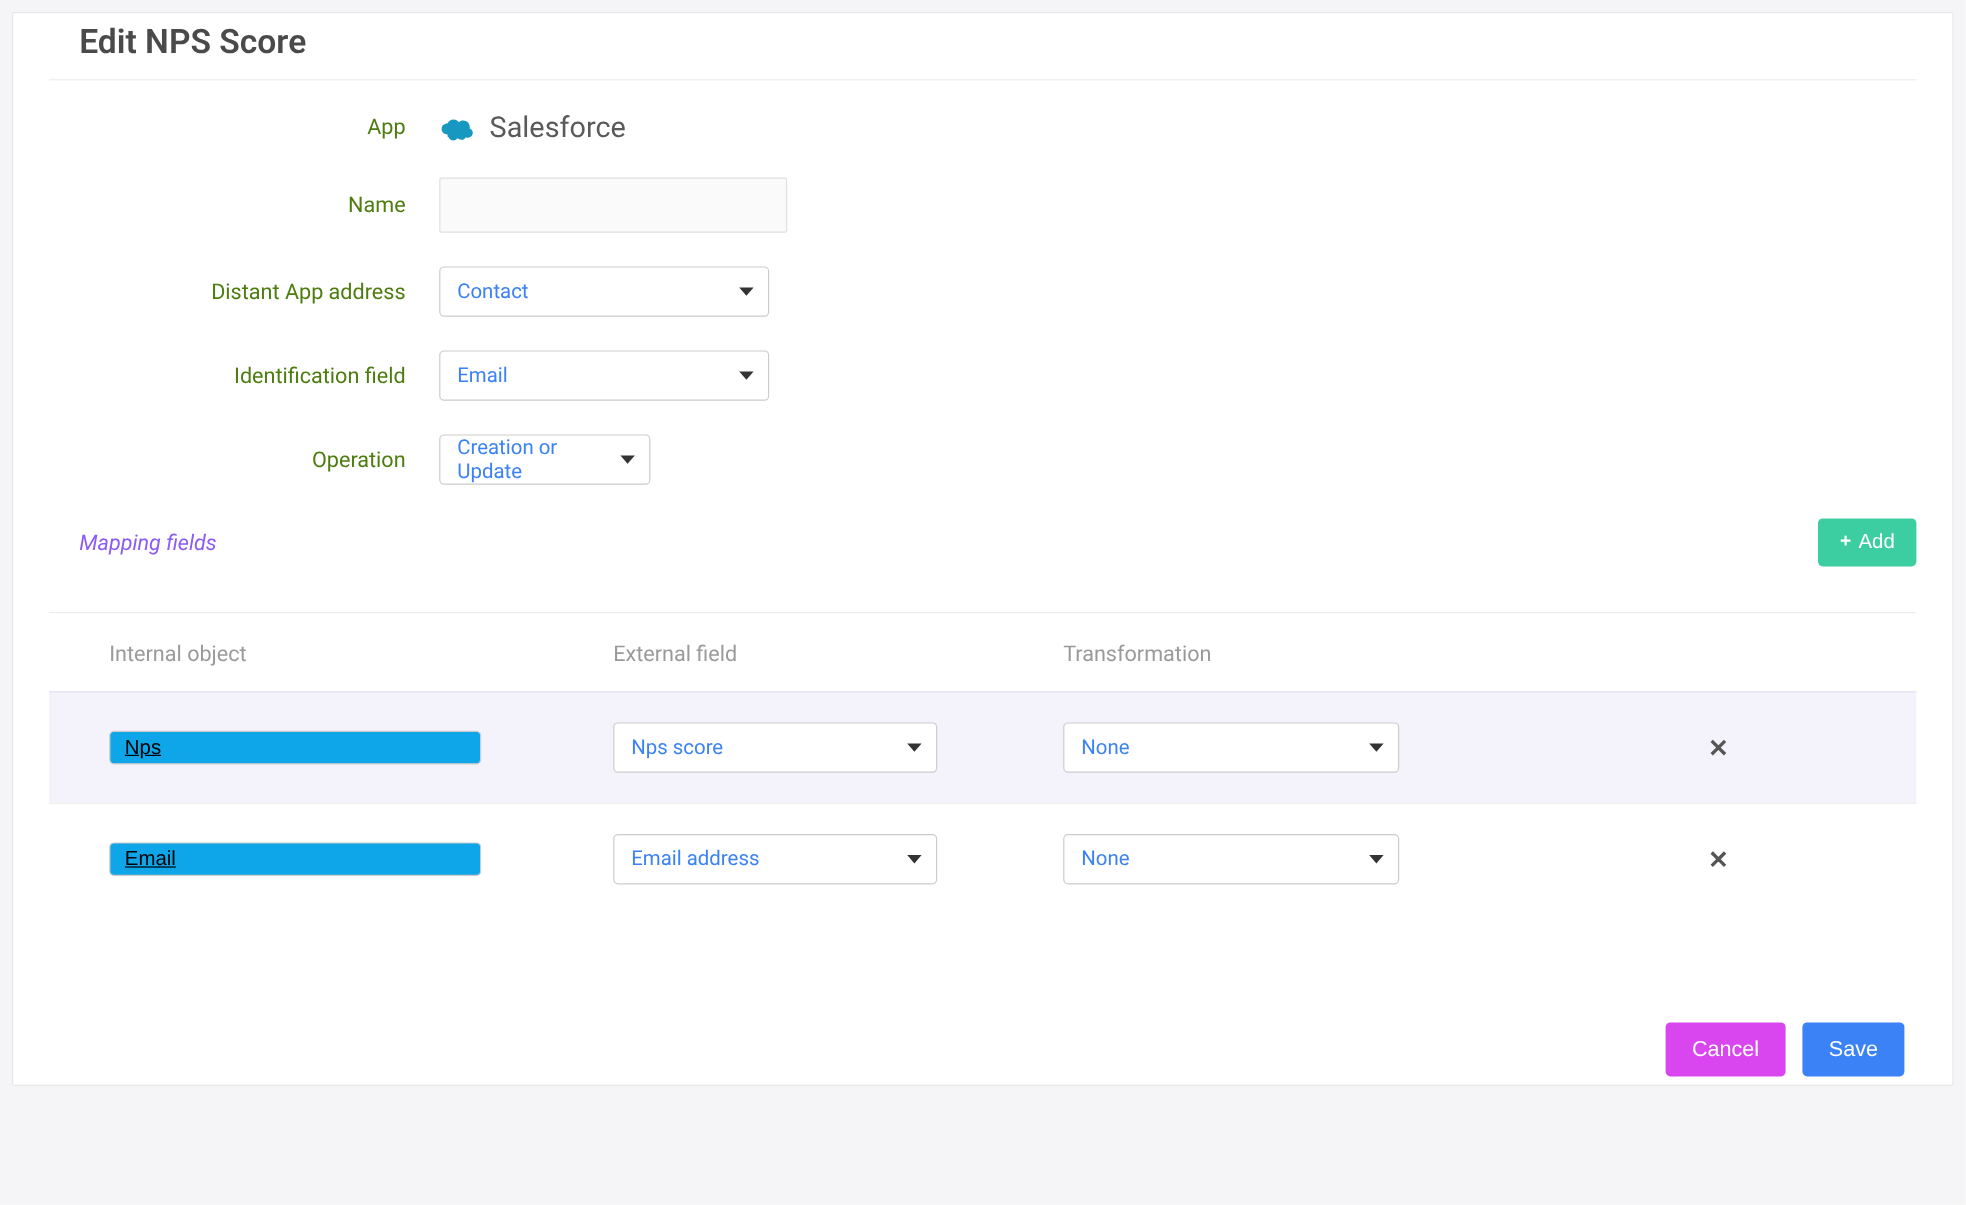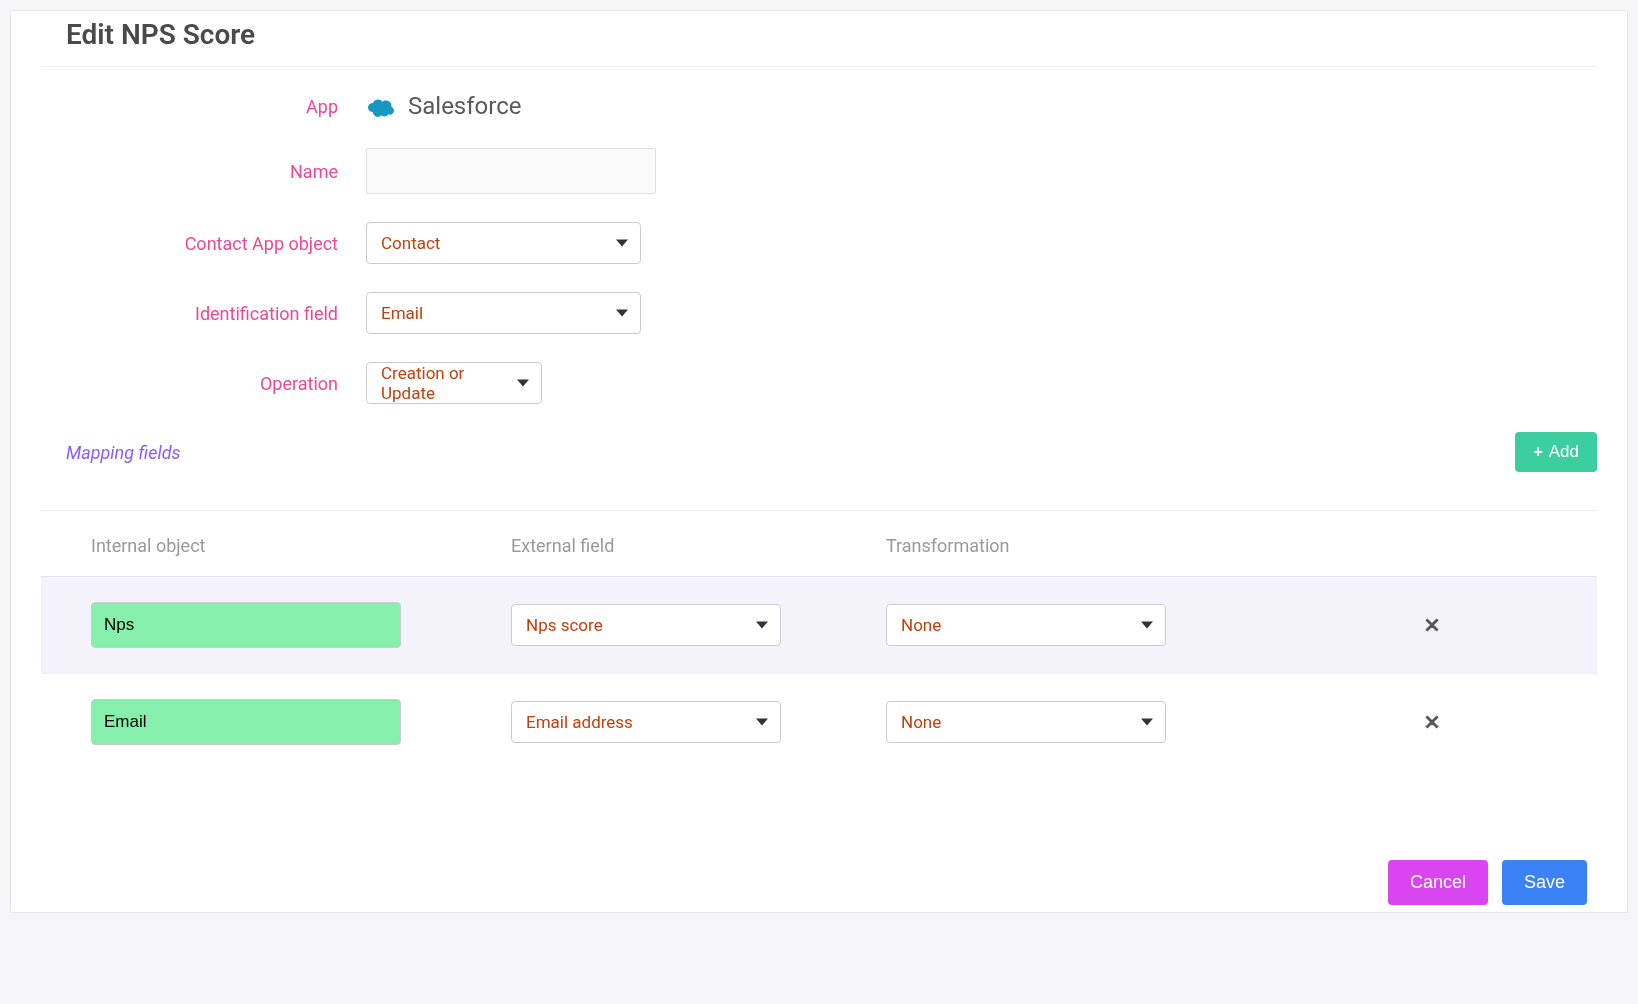--- a/index.html
+++ b/index.html
@@ -34,21 +34,21 @@
     }
     .form-row {
       display: flex;
       align-items: center;
       margin-bottom: 28px;
     }
     .form-label {
       width: 300px;
       text-align: right;
       font-size: 18px;
-      color: #ec4899;
+      color: #4d7c0f;
       padding-right: 28px;
     }
     .form-value {
       display: flex;
       align-items: center;
     }
     .app-value {
       display: flex;
       align-items: center;
       gap: 12px;
@@ -77,21 +77,21 @@
     .select {
       position: relative;
       height: 42px;
       border: 1px solid #ccc;
       border-radius: 4px;
       background: #fff;
       display: flex;
       align-items: center;
       padding: 0 40px 0 14px;
       font-size: 17px;
-      color: #c2410c;
+      color: #3b82f6;
       cursor: pointer;
       user-select: none;
     }
     .select.w-275 { width: 275px; }
     .select.w-210 { width: 176px; }
     .select.w-inline { width: 270px; }
     .select.w-trans { width: 280px; }
     .caret-down {
       position: absolute;
       right: 12px;
@@ -159,27 +159,28 @@
       padding: 25px 10px 25px 50px;
       border-top: 1px solid #eee;
       align-items: center;
     }
     .mapping-row.highlighted {
       background: #f4f2fa;
       border-top: 1px solid #e7e2f2;
     }
     .row-input {
       width: 310px;
-      height: 46px;
+      height: 28px;
       border: 1px solid #ccc;
       border-radius: 4px;
       padding: 0 12px;
       font-size: 17px;
       outline: none;
-      background: #86efac;
+      background: #0ea5e9;
+      text-decoration: underline;
     }
     .remove-btn {
       background: none;
       border: none;
       cursor: pointer;
       color: #555;
       font-size: 22px;
       width: 22px;
       height: 22px;
       display: flex;
@@ -228,21 +229,21 @@
     </div>
 
     <div class="form-row">
       <div class="form-label">Name</div>
       <div class="form-value">
         <input type="text" class="input-field" value="" style="">
       </div>
     </div>
 
     <div class="form-row">
-      <div class="form-label">Contact App object</div>
+      <div class="form-label">Distant App address</div>
       <div class="form-value">
         <div class="select w-275">
           <span>Contact</span>
           <span class="caret-down"></span>
         </div>
       </div>
     </div>
 
     <div class="form-row">
       <div class="form-label">Identification field</div>

